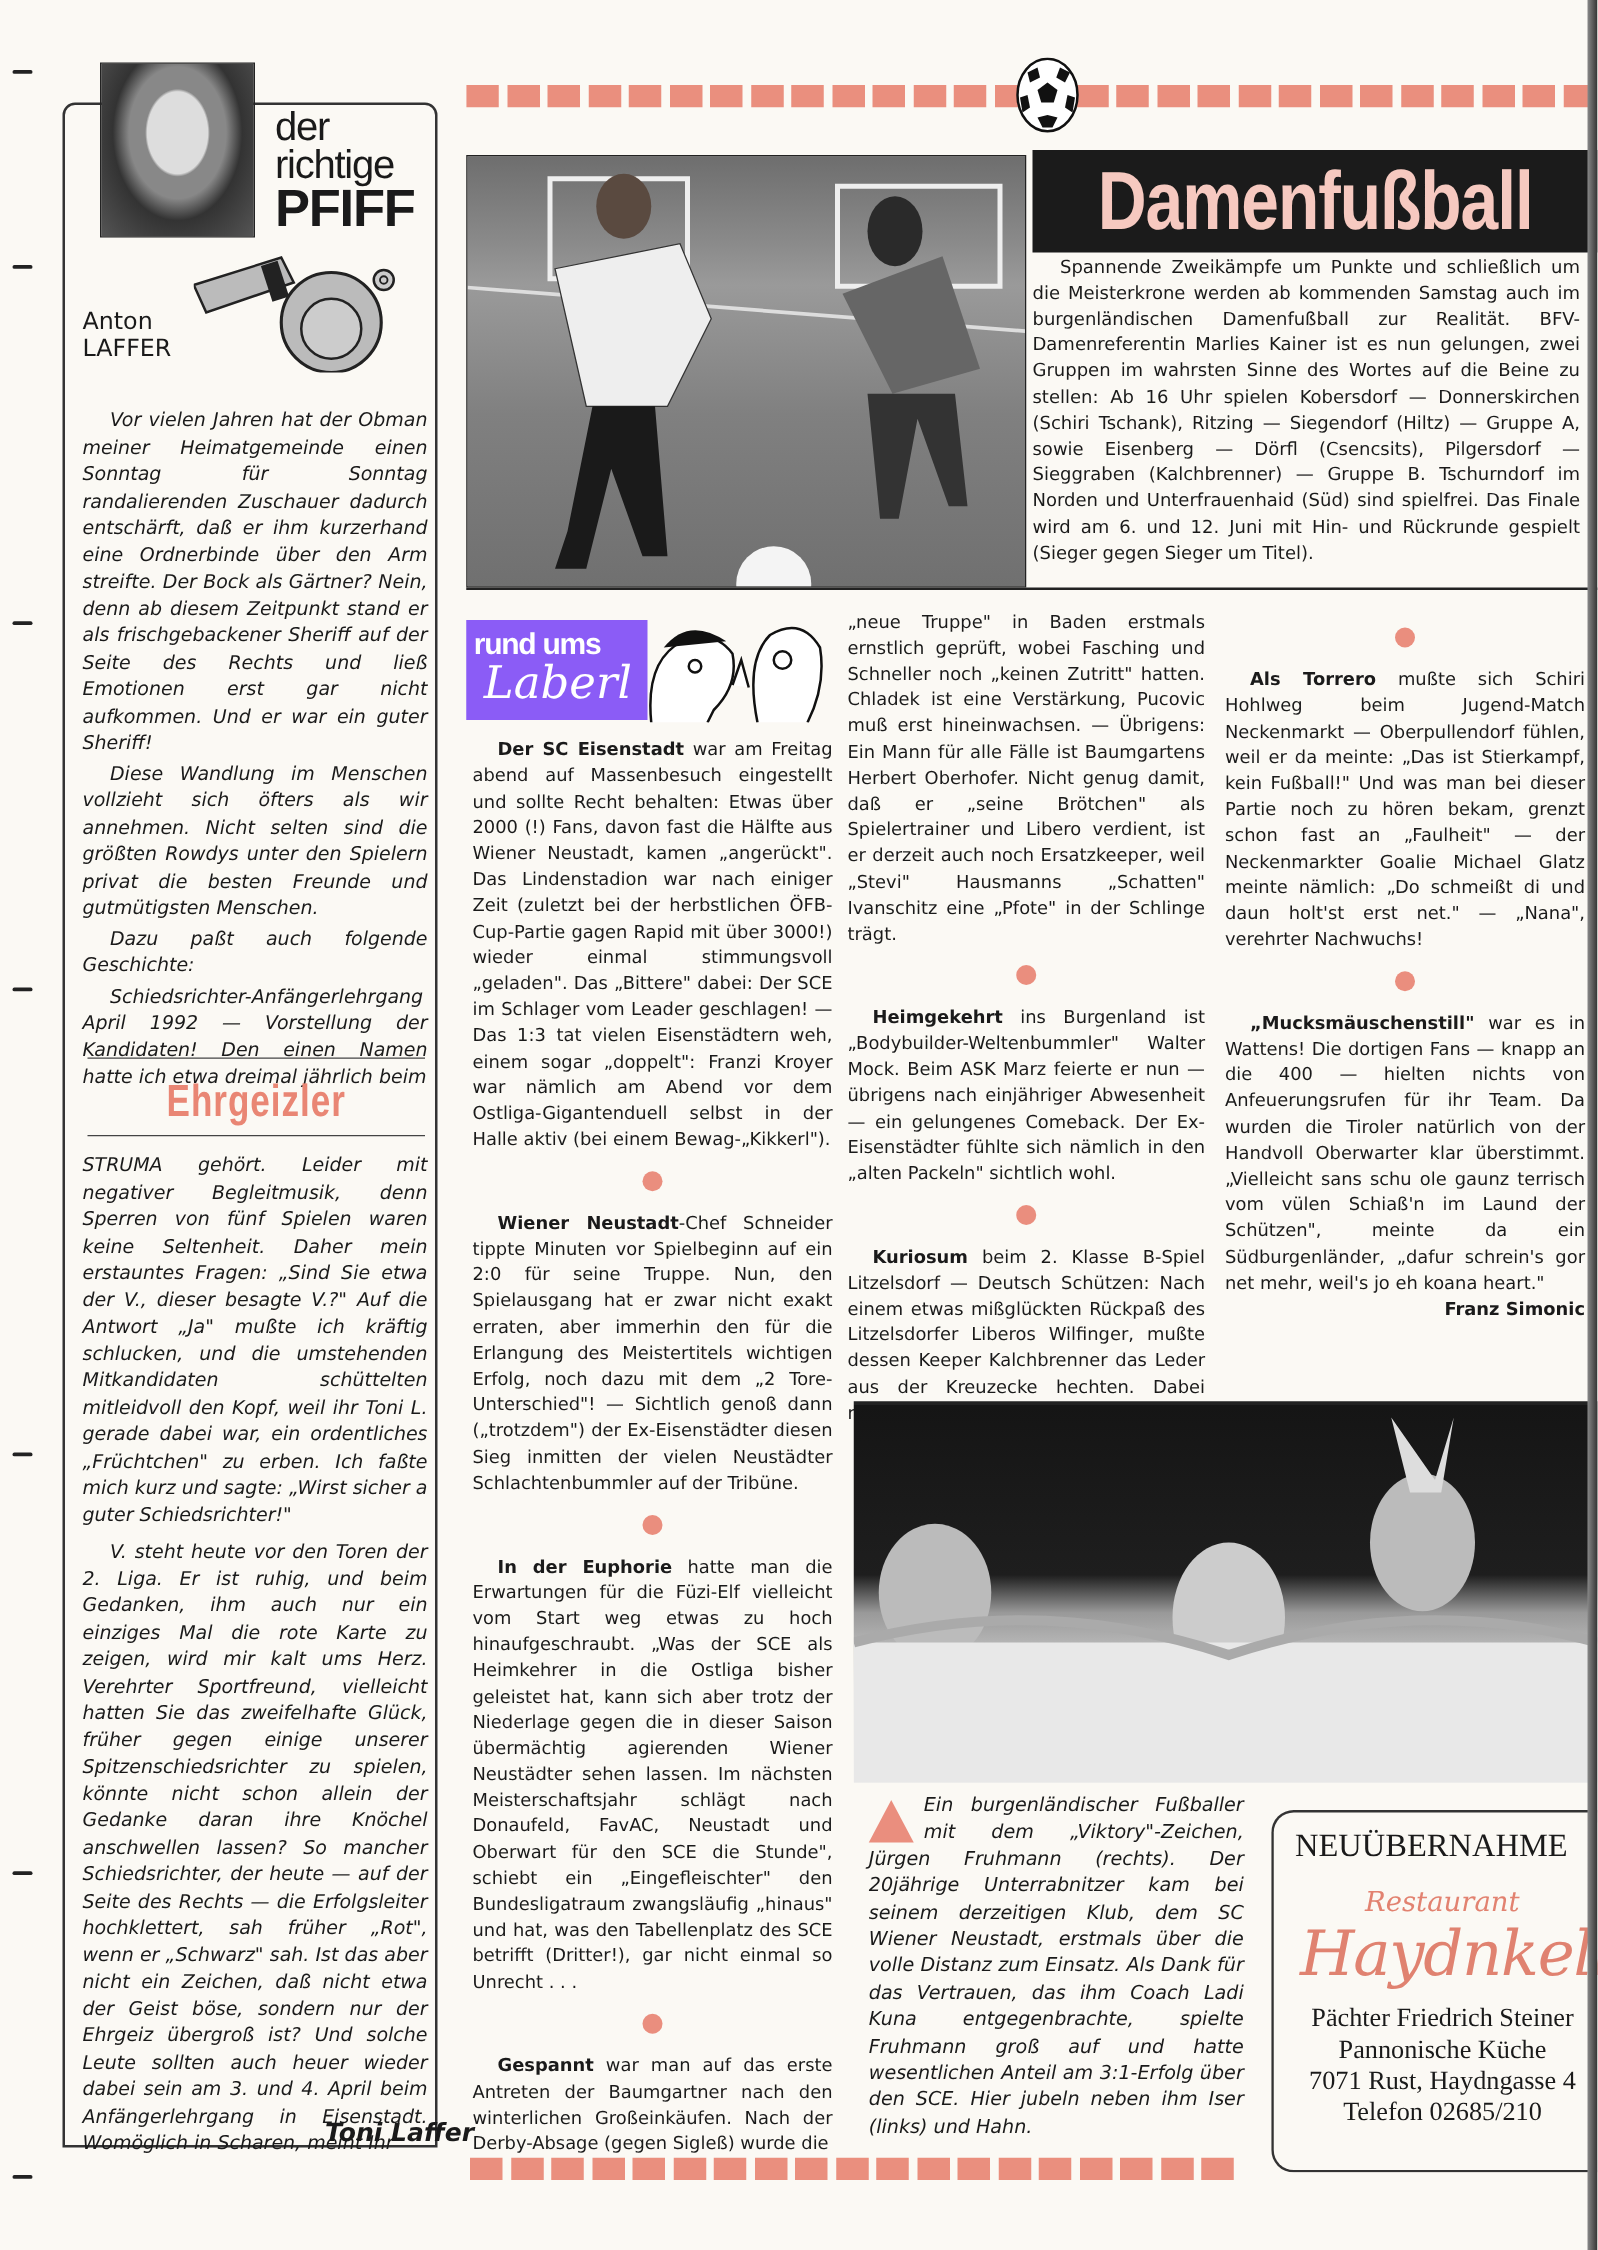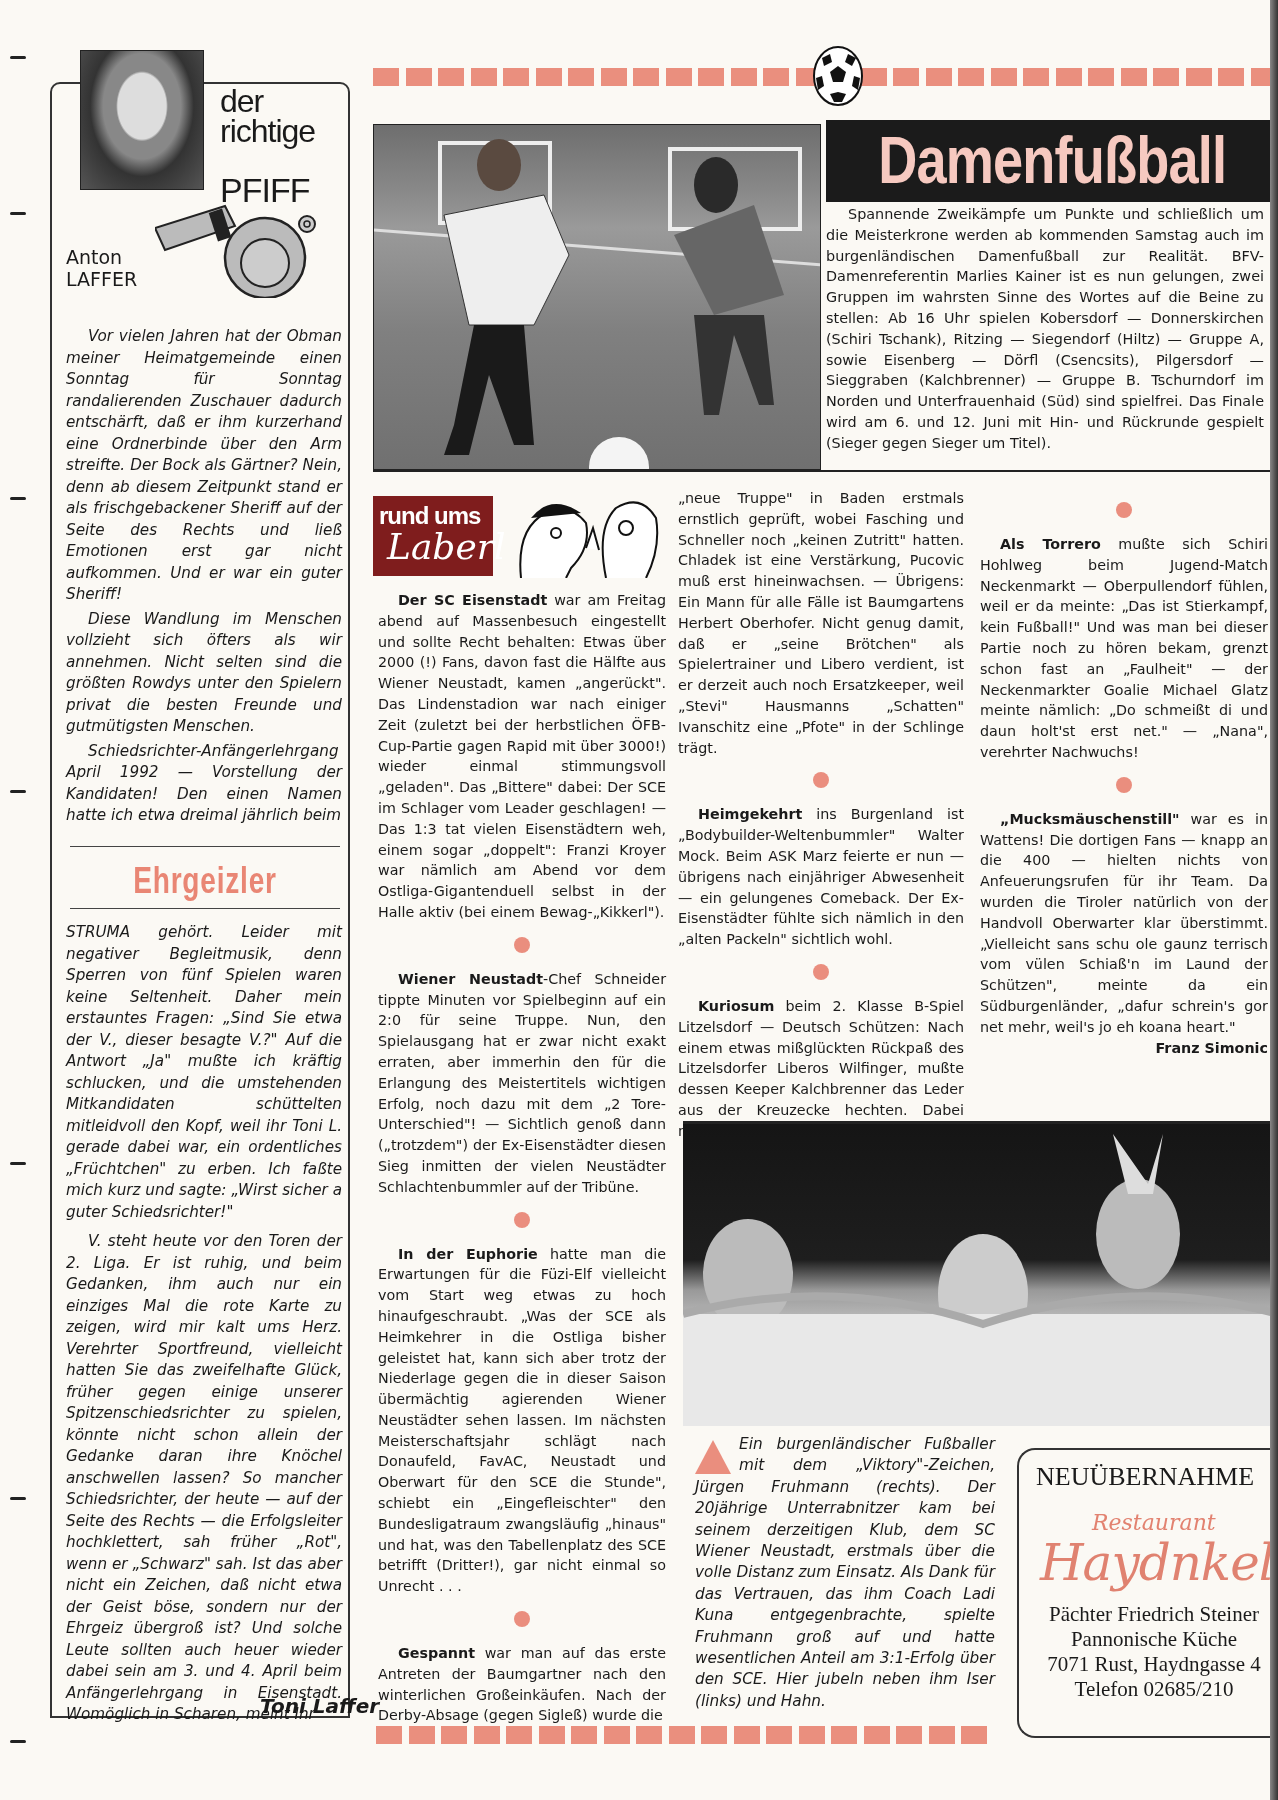--- a/index.html
+++ b/index.html
@@ -8,21 +8,21 @@
 
   .ring-mark { position: absolute; left: 0; height: 6px; width: 26px; }
   .ring-mark::after { content: ""; position: absolute; right: 0; top: 2px; width: 16px; height: 3px; background: #222; border-radius: 2px; }
 
   
   .left-box { position: absolute; left: 50px; top: 82px; width: 300px; height: 1636px; border: 2px solid #333; border-radius: 10px 10px 0 0; background: #fbf9f4; }
   .portrait { position: absolute; left: 80px; top: 50px; width: 124px; height: 140px; border: 1px solid #222;
     background: radial-gradient(ellipse at 50% 40%, #ddd 0 28%, #888 30% 45%, #333 60%, #555 100%); }
   .col-title { position: absolute; left: 220px; top: 86px; line-height: 0.95; font-family: "Liberation Sans", sans-serif; }
   .col-title .t1, .col-title .t2 { font-size: 32px; letter-spacing: -1px; display: block; }
-  .col-title .t3 { font-size: 34px; font-weight: normal; display: block; letter-spacing: -1px; margin-top: 27px; }
+  .col-title .t3 { font-size: 42px; font-weight: bold; display: block; letter-spacing: -1px; }
   .whistle { position: absolute; left: 155px; top: 188px; width: 170px; height: 110px; }
   .author-name { position: absolute; left: 66px; top: 246px; font-family: "DejaVu Sans", sans-serif; font-size: 19px; line-height: 1.18; }
 
   .left-text { position: absolute; left: 66px; width: 276px; font-family: "DejaVu Sans", sans-serif; font-style: italic; font-size: 15.2px; line-height: 21.5px; text-align: justify; }
   .left-text p { text-indent: 22px; margin-bottom: 3px; }
   .left-text p.noindent { text-indent: 0; }
   .ehr-rule { position: absolute; left: 70px; width: 270px; height: 1px; background: #444; }
   .ehr-head { position: absolute; left: 70px; width: 270px; top: 860px; text-align: center; font-family: "Liberation Sans", sans-serif; font-weight: bold; font-size: 36px; color: #e98674; transform: scaleX(0.78); letter-spacing: 1px; }
   .signature { position: absolute; right: 10px; bottom: 26px; font-style: italic; font-weight: bold; font-size: 20px; }
 
@@ -45,21 +45,21 @@
   .hrule-photo { position: absolute; left: 373px; top: 470px; width: 905px; height: 2px; background: #222; }
 
   
   .col { position: absolute; font-family: "DejaVu Sans", sans-serif; font-size: 14.3px; line-height: 20.8px; text-align: justify; }
   .col p { text-indent: 20px; }
   .col p.cont { text-indent: 0; }
   .col b { font-weight: bold; }
   .dot { width: 16px; height: 16px; border-radius: 50%; background: #ea8e7e; margin: 14px auto 16px; }
 
   .label-box { position: absolute; left: 373px; top: 488px; width: 270px; height: 88px; background: #fbf9f4; }
-  .label-black { position: absolute; left: 0; top: 8px; width: 120px; height: 80px; background: #7f1d1d; color: #fff; }
+  .label-black { position: absolute; left: 0; top: 8px; width: 145px; height: 80px; background: #8b5cf6; color: #fff; }
   .label-black .l1 { position: absolute; left: 6px; top: 6px; font-family: "Liberation Sans", sans-serif; font-weight: bold; font-size: 24px; letter-spacing: -1px; }
   .label-black .l2 { position: absolute; left: 14px; top: 30px; font-family: "DejaVu Serif", serif; font-style: italic; font-size: 36px; }
   .cartoon { position: absolute; left: 138px; top: 0; width: 150px; height: 90px; }
 
   
   .photo2 { position: absolute; left: 683px; top: 1121px; width: 595px; height: 305px; overflow: hidden; border-top: 3px solid #222;
     background: linear-gradient(180deg, #151515 0%, #1e1e1e 45%, #999 55%, #ddd 75%, #eee 100%); }
 
   .caption { position: absolute; left: 695px; top: 1434px; width: 300px; font-style: italic; font-size: 15.3px; line-height: 21.4px; text-align: justify; font-family: "DejaVu Sans", sans-serif; }
   .caption .tri { float: left; width: 0; height: 0; border-left: 18px solid transparent; border-right: 18px solid transparent; border-bottom: 34px solid #ea8e7e; margin: 6px 8px 0 0; }
@@ -100,20 +100,21 @@
   <circle cx="152" cy="36" r="3" fill="none" stroke="#222" stroke-width="1.5"></circle>
 </svg>
 <div class="author-name">
   <div>Anton</div>
   <div>LAFFER</div>
 </div>
 
 <div class="left-text" style="top:326px">
   <p>Vor vielen Jahren hat der Obman meiner Heimatgemeinde einen Sonntag für Sonntag randalierenden Zuschauer dadurch entschärft, daß er ihm kurzerhand eine Ordnerbinde über den Arm streifte. Der Bock als Gärtner? Nein, denn ab diesem Zeitpunkt stand er als frischgebackener Sheriff auf der Seite des Rechts und ließ Emotionen erst gar nicht aufkommen. Und er war ein guter Sheriff!</p>
   <p>Diese Wandlung im Menschen vollzieht sich öfters als wir annehmen. Nicht selten sind die größten Rowdys unter den Spielern privat die besten Freunde und gutmütigsten Menschen.</p>
+  <p>Dazu paßt auch folgende Geschichte:</p>
   <p>Schiedsrichter-Anfängerlehrgang April 1992 — Vorstellung der Kandidaten! Den einen Namen hatte ich etwa dreimal jährlich beim</p>
 </div>
 <div class="ehr-rule" style="top:846px"></div>
 <div class="ehr-head">Ehrgeizler</div>
 <div class="ehr-rule" style="top:908px"></div>
 <div class="left-text" style="top:922px">
   <p class="noindent">STRUMA gehört. Leider mit negativer Begleitmusik, denn Sperren von fünf Spielen waren keine Seltenheit. Daher mein erstauntes Fragen: „Sind Sie etwa der V., dieser besagte V.?" Auf die Antwort „Ja" mußte ich kräftig schlucken, und die umstehenden Mitkandidaten schüttelten mitleidvoll den Kopf, weil ihr Toni L. gerade dabei war, ein ordentliches „Früchtchen" zu erben. Ich faßte mich kurz und sagte: „Wirst sicher a guter Schiedsrichter!"</p>
   <p style="margin-top:8px">V. steht heute vor den Toren der 2. Liga. Er ist ruhig, und beim Gedanken, ihm auch nur ein einziges Mal die rote Karte zu zeigen, wird mir kalt ums Herz. Verehrter Sportfreund, vielleicht hatten Sie das zweifelhafte Glück, früher gegen einige unserer Spitzenschiedsrichter zu spielen, könnte nicht schon allein der Gedanke daran ihre Knöchel anschwellen lassen? So mancher Schiedsrichter, der heute — auf der Seite des Rechts — die Erfolgsleiter hochklettert, sah früher „Rot", wenn er „Schwarz" sah. Ist das aber nicht ein Zeichen, daß nicht etwa der Geist böse, sondern nur der Ehrgeiz übergroß ist? Und solche Leute sollten auch heuer wieder dabei sein am 3. und 4. April beim Anfängerlehrgang in Eisenstadt. Womöglich in Scharen, meint Ihr</p>
 </div>
 <div class="signature" style="left:260px; top:1694px; right:auto; bottom:auto">Toni Laffer</div>

